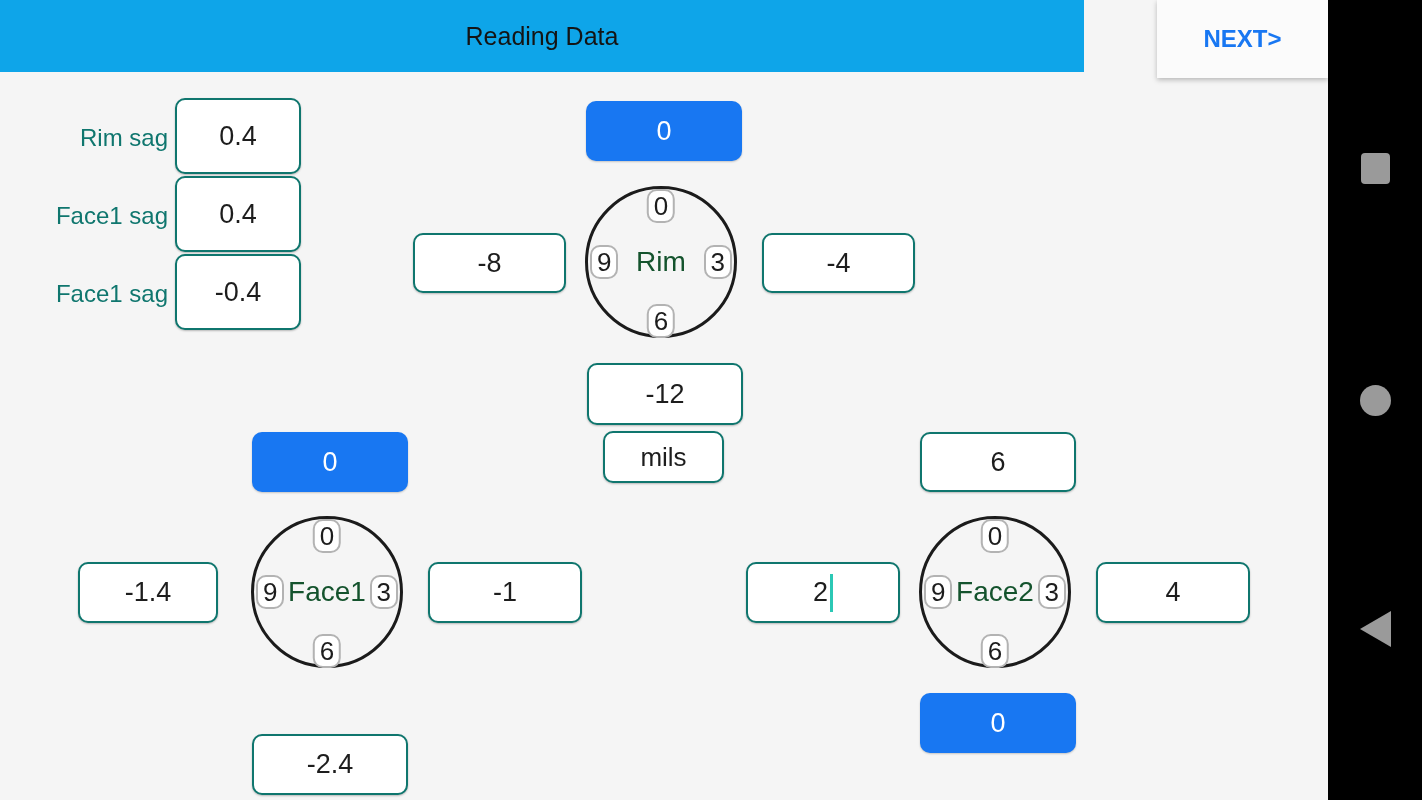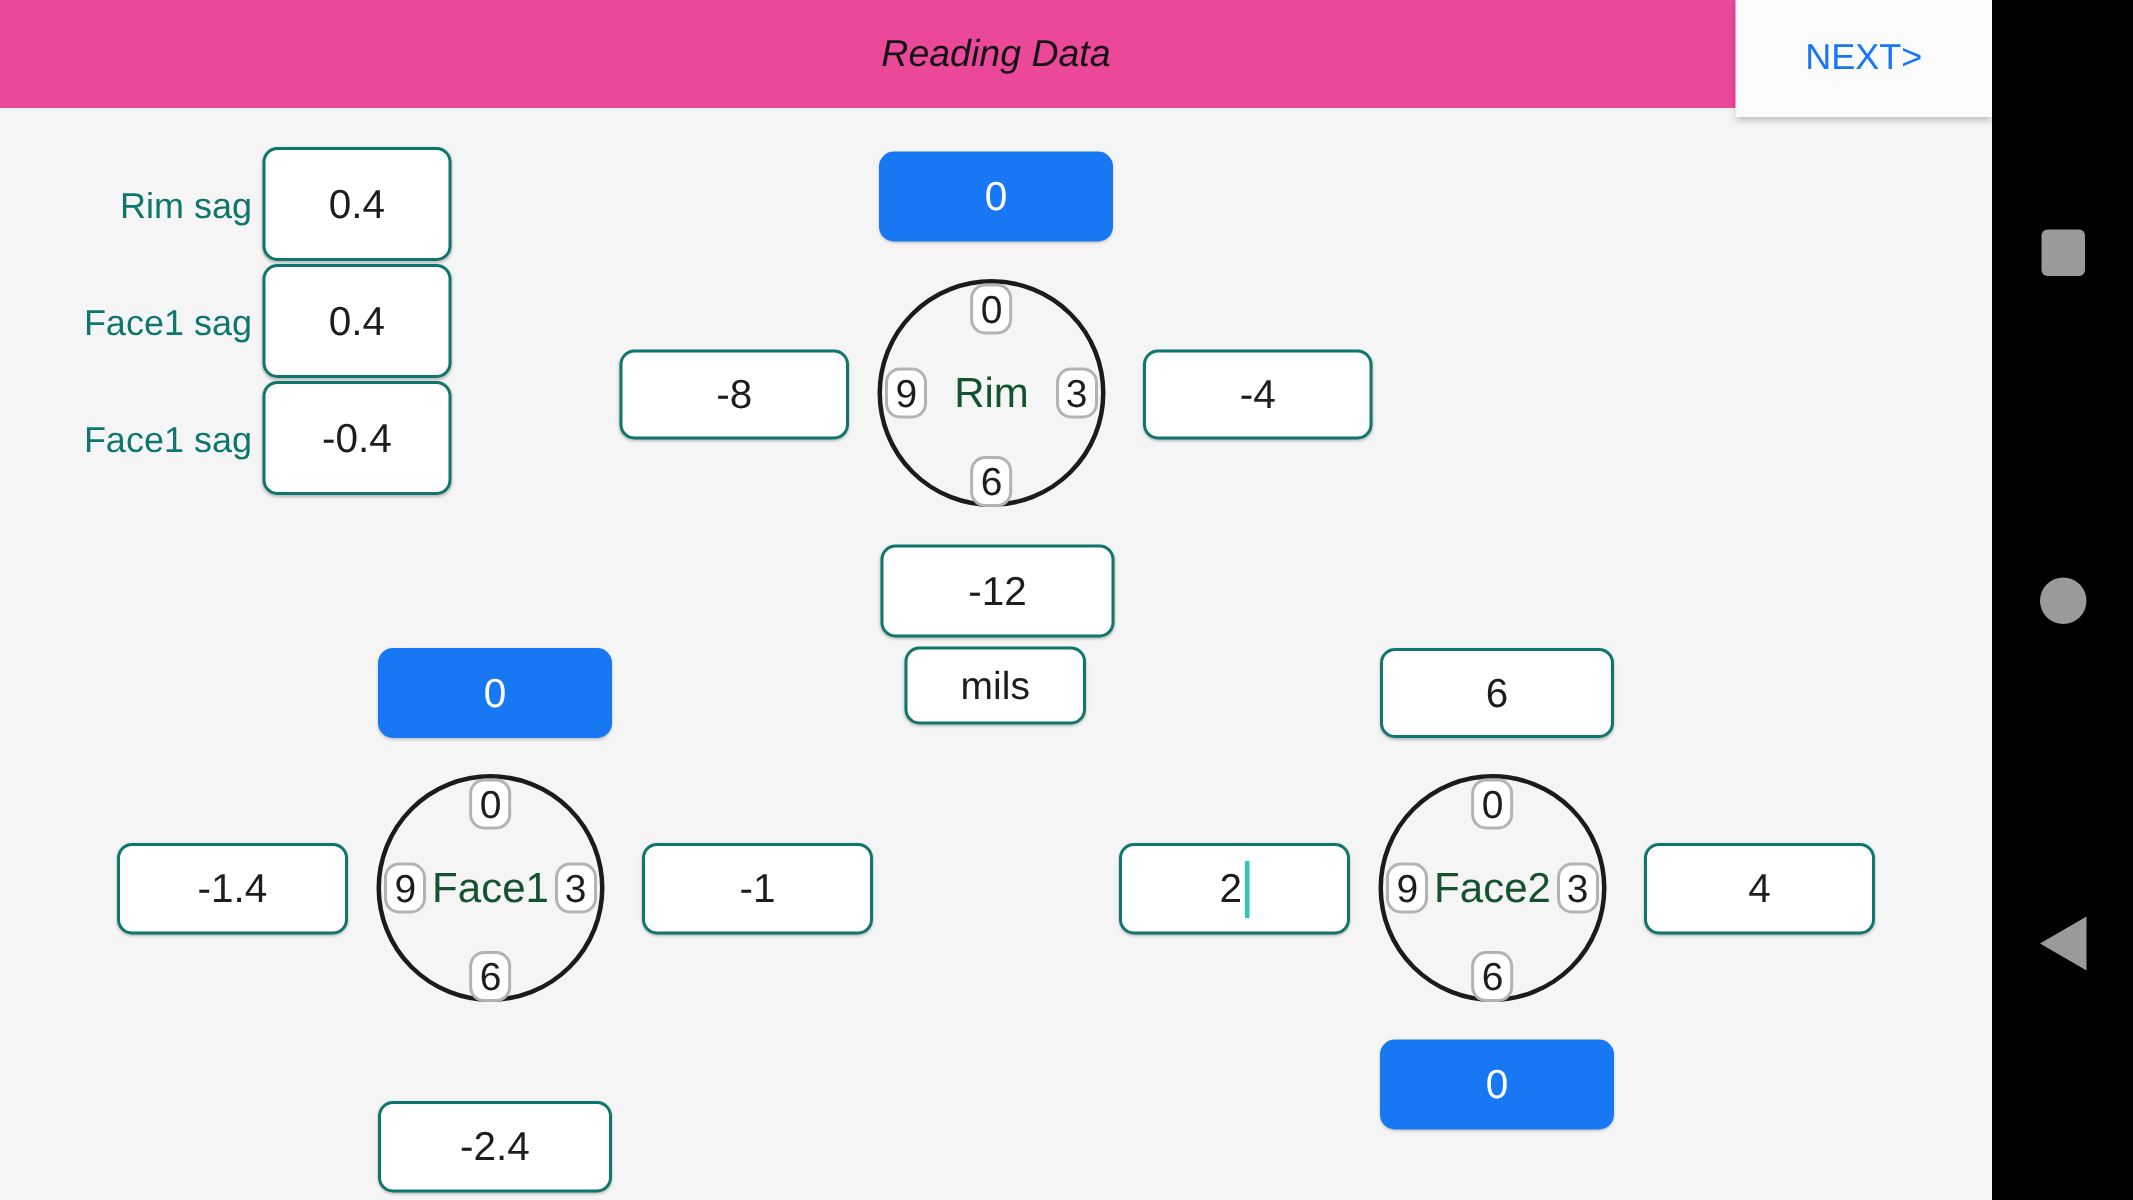--- a/index.html
+++ b/index.html
@@ -6,33 +6,32 @@
   html, body { width: 1422px; height: 800px; overflow: hidden; }
   body {
     position: relative;
     background: #f5f5f5;
     font-family: "Liberation Sans", "DejaVu Sans", sans-serif;
     color: #1d1d1d;
   }
 
   
   .header {
-    position: absolute; left: 0; top: 0; width: 1328px; height: 72px;
-    background: #ec4899;
-    font-style: italic;
+    position: absolute; left: 0; top: 0; width: 1084px; height: 72px;
+    background: #0ea5e9;
   }
   .header .title {
     width: 100%; text-align: center; line-height: 72px;
     font-size: 25px; color: #141414;
   }
   .next-card {
     position: absolute; left: 1157px; top: 0; width: 171px; height: 78px;
     background: #fbfbfb; box-shadow: 0 2px 5px rgba(0,0,0,0.25);
     display: flex; align-items: center; justify-content: center;
-    font-size: 24px; font-weight: normal; color: #1877f2; cursor: pointer;
+    font-size: 24px; font-weight: bold; color: #1877f2; cursor: pointer;
   }
 
   
   .navbar {
     position: absolute; left: 1328px; top: 0; width: 94px; height: 800px;
     background: #000;
   }
   .nav-btn { position: absolute; left: 0; width: 94px; height: 64px;
     display: flex; align-items: center; justify-content: center; cursor: pointer; }
   .nav-recents { top: 136px; }
@@ -88,21 +87,21 @@
   .rim-zero   { left: 586px; top: 101px; width: 156px; height: 60px; }
   .rim-circle { left: 585px; top: 186px; }
   .rim-left   { left: 413px; top: 233px; width: 153px; height: 60px; }
   .rim-right  { left: 762px; top: 233px; width: 153px; height: 60px; }
   .rim-bottom { left: 587px; top: 363px; width: 156px; height: 62px; }
   .units-btn  { left: 603px; top: 431px; width: 121px; height: 52px; font-size: 26px; cursor: pointer; }
 
   
   .f1-zero   { left: 252px; top: 432px; width: 156px; height: 60px; }
   .f1-circle { left: 251px; top: 516px; }
-  .f1-left   { left: 78px;  top: 562px; width: 154px; height: 61px; }
+  .f1-left   { left: 78px;  top: 562px; width: 140px; height: 61px; }
   .f1-right  { left: 428px; top: 562px; width: 154px; height: 61px; }
   .f1-bottom { left: 252px; top: 734px; width: 156px; height: 61px; }
 
   
   .f2-top    { left: 920px;  top: 432px; width: 156px; height: 60px; }
   .f2-circle { left: 919px;  top: 516px; }
   .f2-left   { left: 746px;  top: 562px; width: 154px; height: 61px; }
   .f2-right  { left: 1096px; top: 562px; width: 154px; height: 61px; }
   .f2-zero   { left: 920px;  top: 693px; width: 156px; height: 60px; }
 

